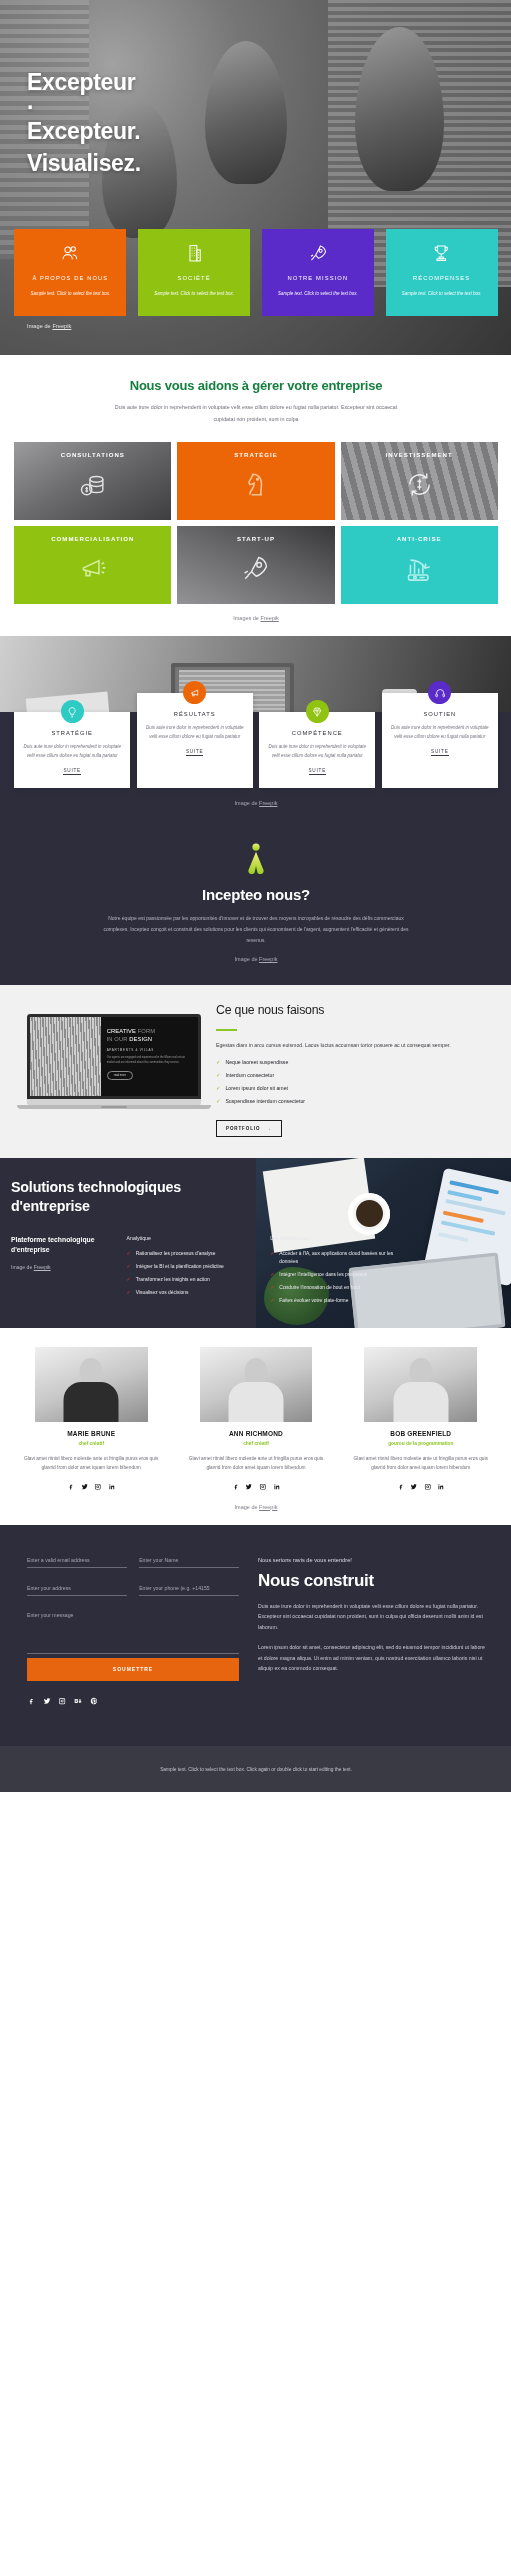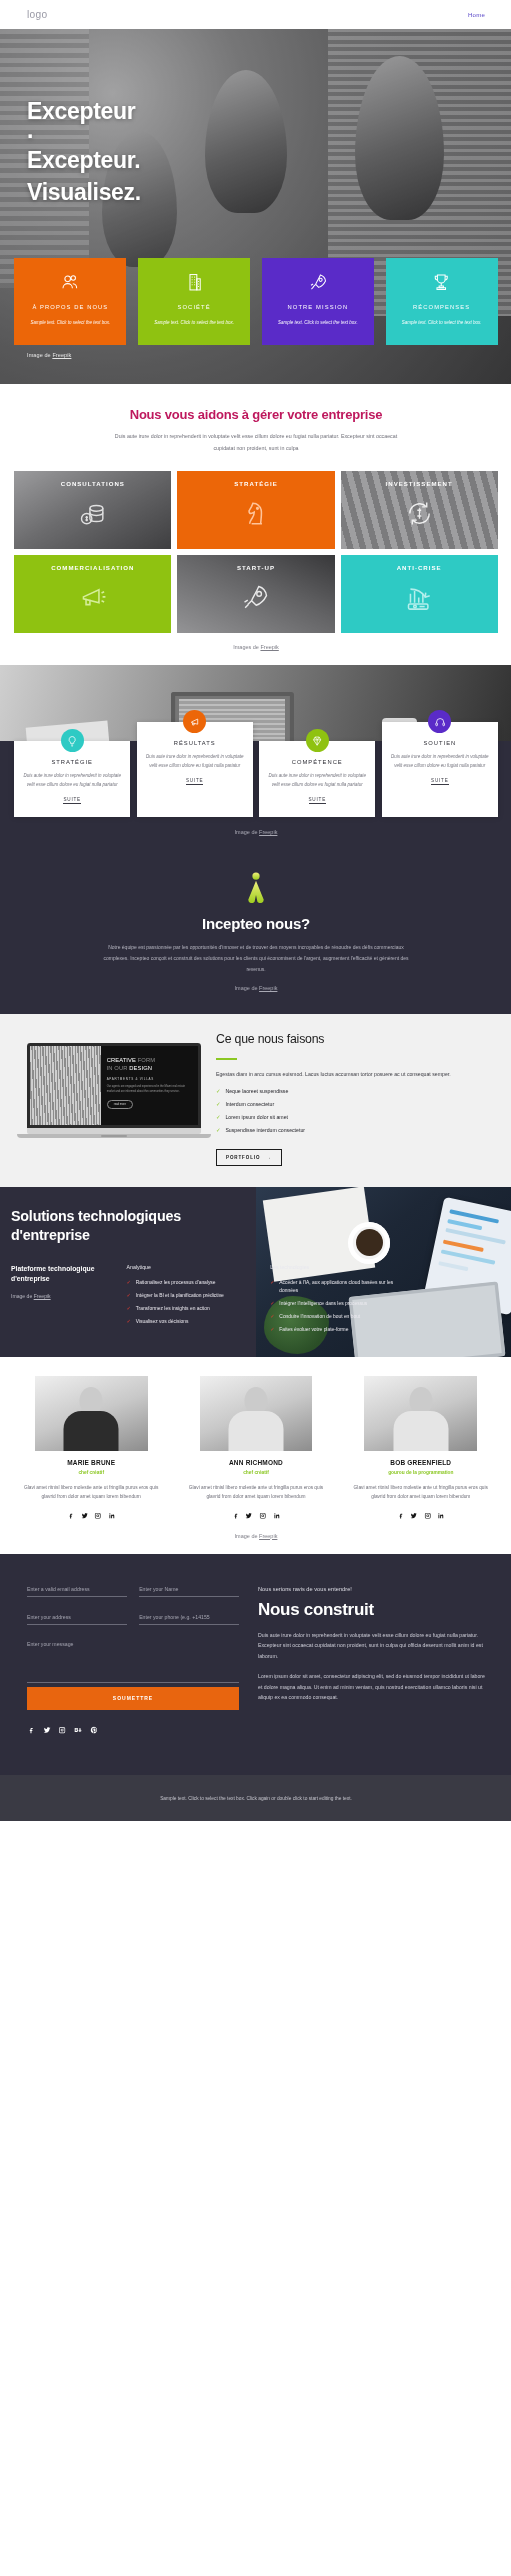--- a/index.html
+++ b/index.html
@@ -73,21 +73,21 @@
 
   .freepik {
     font-size:5.5px; color:#e6e6e6; letter-spacing:0.1px;
   }
   .freepik u { text-decoration: underline; }
   .hero-credit { position:absolute; left:27px; bottom:26px; z-index:6; }
 
   
   .sec-help { background:#fff; padding:23px 0 0; text-align:center; }
   .sec-help h2 {
-    font-size:13px; font-weight:700; letter-spacing:-0.2px; color:#be185d;
+    font-size:13px; font-weight:700; letter-spacing:-0.2px; color:#15803d;
   }
   .sec-help p {
     margin:9px auto 0; width:287px; font-size:5.3px; line-height:2.2; color:#6f6f78;
   }
 
   
   .svc-grid {
     margin:16.4px 14.3px 0; display:grid; grid-template-columns:repeat(3,1fr);
     gap:6.1px;
   }
@@ -323,26 +323,20 @@
 
   
   .footer { background:#3a3a44; text-align:center; padding:19px 0 18px; }
   .footer p { font-size:4.8px; line-height:2.0; color:#c4c4cc; }
 </style>
 </head>
 <body>
 
 <div class="page">
 
-  <div class="nav">
-    <div class="nav-logo">logo</div>
-    <div class="nav-links">
-      <a class="nav-link">Home</a>
-    </div>
-  </div>
 
   <div class="hero">
     <div class="hero-photo">
       <div class="hero-grad"></div>
       <div class="slats"></div>
       <div class="slats2"></div>
       <div class="hero-figs">
         <div class="fig" style="left:205px;top:41px;width:82px;height:143px;"></div>
         <div class="fig" style="left:355px;top:27px;width:89px;height:164px;"></div>
         <div class="fig" style="left:102px;top:102px;width:75px;height:136px;opacity:.8"></div>

